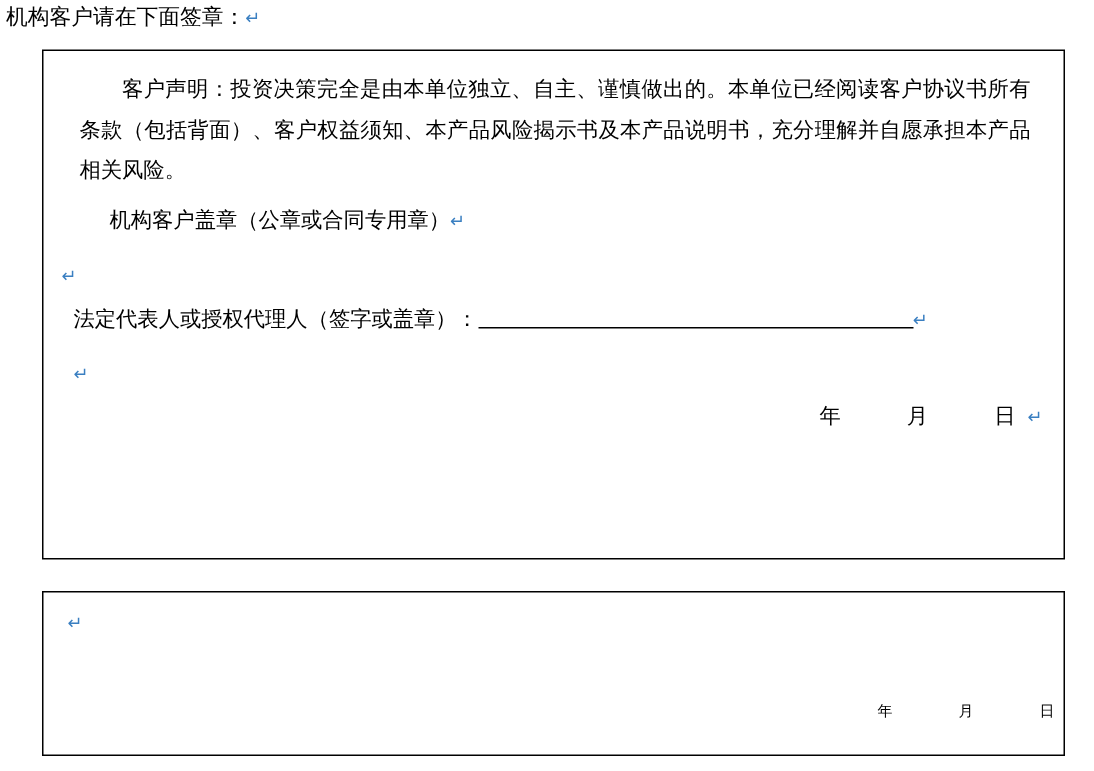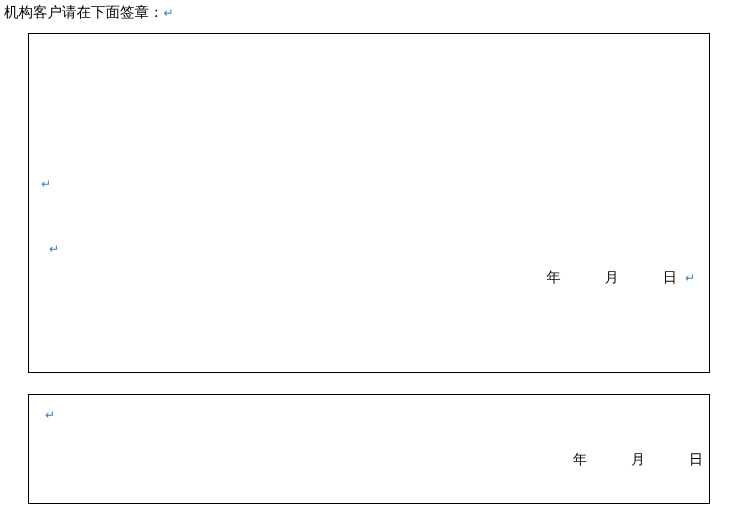--- a/index.html
+++ b/index.html
@@ -117,42 +117,49 @@
   .line-stamp {
     position: absolute;
     left: 26px;
     top: 42px;
     font-size: 14.2px;
     white-space: nowrap;
   }
   .date-line2 {
     position: absolute;
     right: 6px;
-    top: 56px;
-    font-size: 14px;
+    top: 72px;
+    font-size: 10px;
     white-space: nowrap;
   }
   .date-line2 .y { margin-right: 44px; }
   .date-line2 .m { margin-right: 44px; }
 </style>
 </head>
 <body>
 
 <div class="page">
 
   <div class="heading">
     <span>机构客户请在下面签章：</span><span class="pilcrow">↵</span>
   </div>
 
   <div class="box box-main">
 
+    <div class="para">客户声明：投资决策完全是由本单位独立、自主、谨慎做出的。本单位已经阅读客户协议书所有条款（包括背面）、客户权益须知、本产品风险揭示书及本产品说明书，充分理解并自愿承担本产品相关风险。</div>
 
+    <div class="line-seal">
+      <span>机构客户盖章（公章或合同专用章）</span><span class="pilcrow">↵</span>
+    </div>
 
     <div class="mark-a pilcrow">↵</div>
 
+    <div class="line-rep">
+      <span>法定代表人或授权代理人（签字或盖章）：</span><span class="sig-rule"></span><span class="pilcrow">↵</span>
+    </div>
 
     <div class="mark-b pilcrow">↵</div>
 
     <div class="date-line">
       <span class="y">年</span><span class="m">月</span><span class="d">日</span><span class="pilcrow">↵</span>
     </div>
 
   </div>
 
   <div class="box box-stamp">

